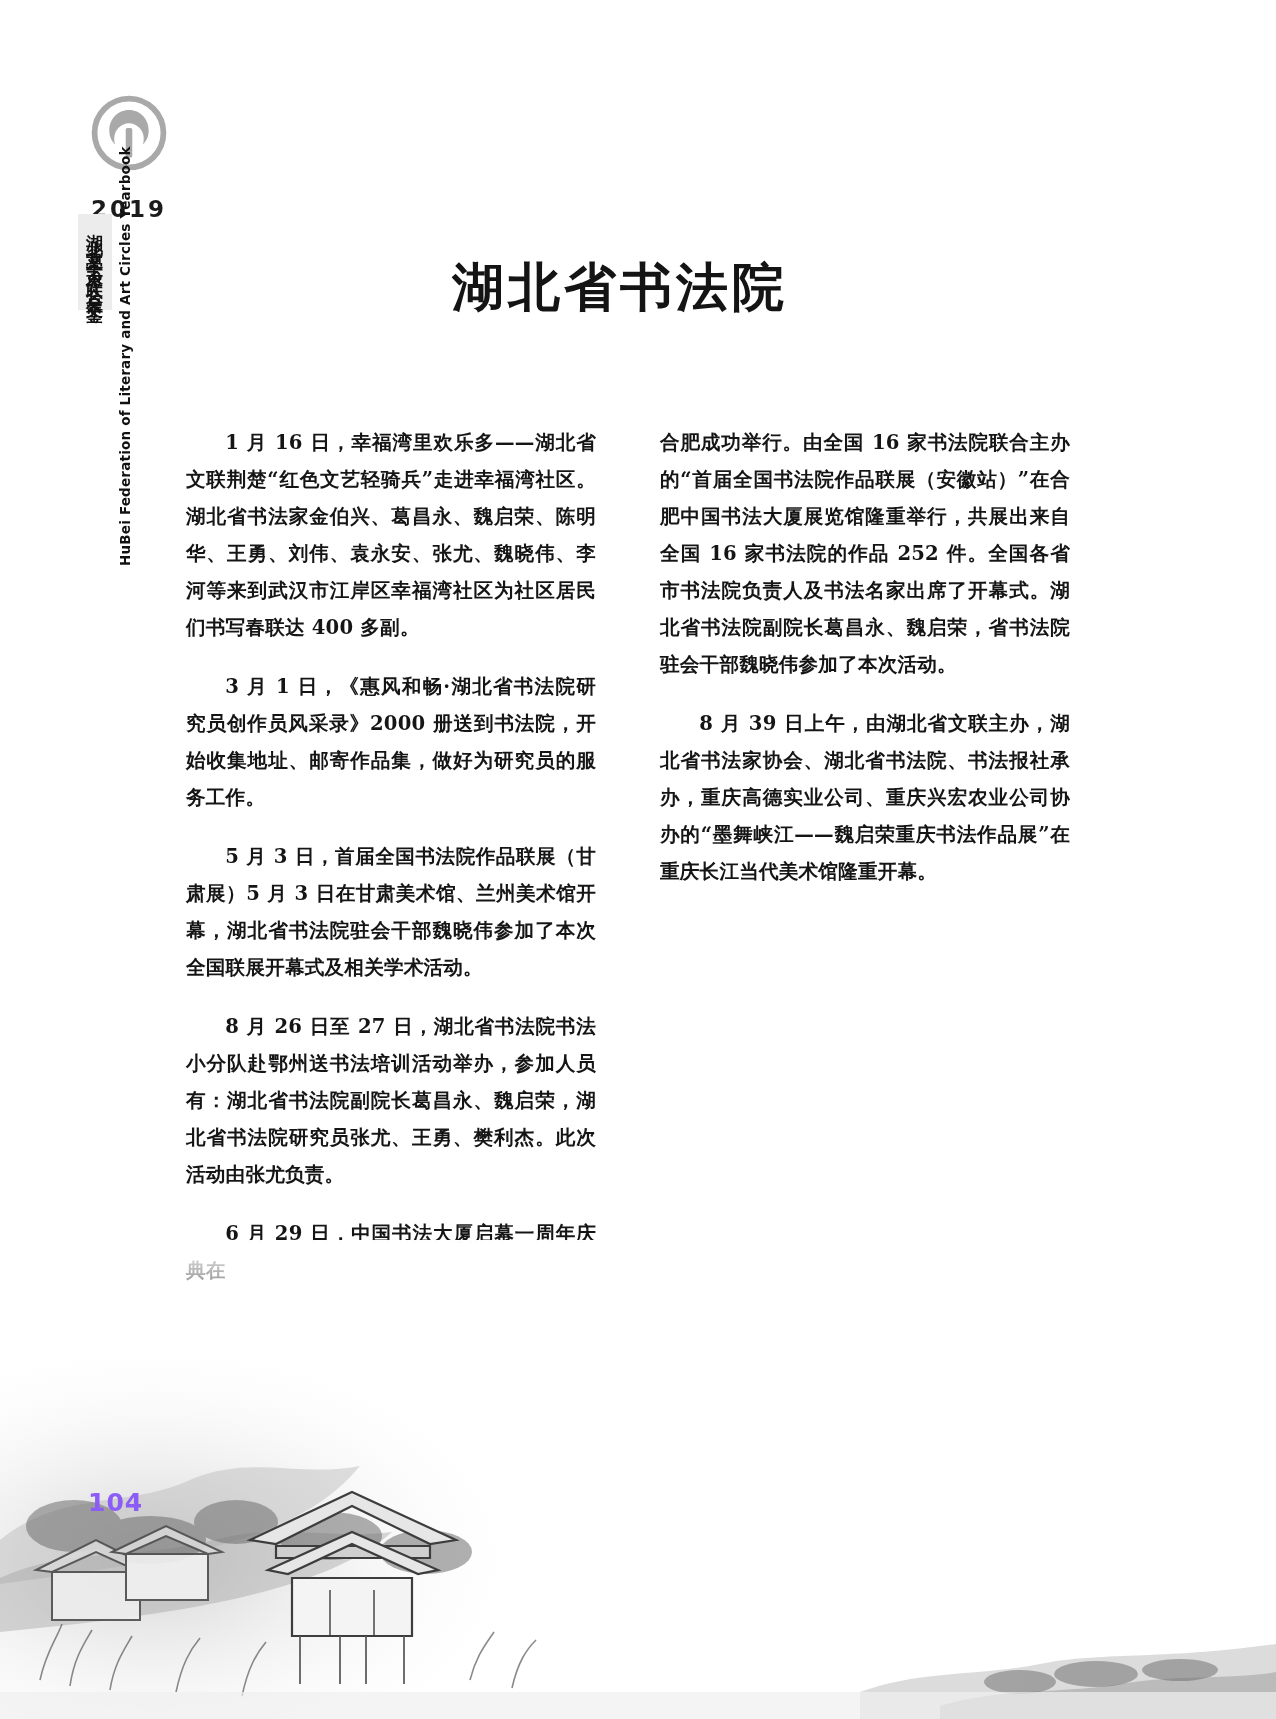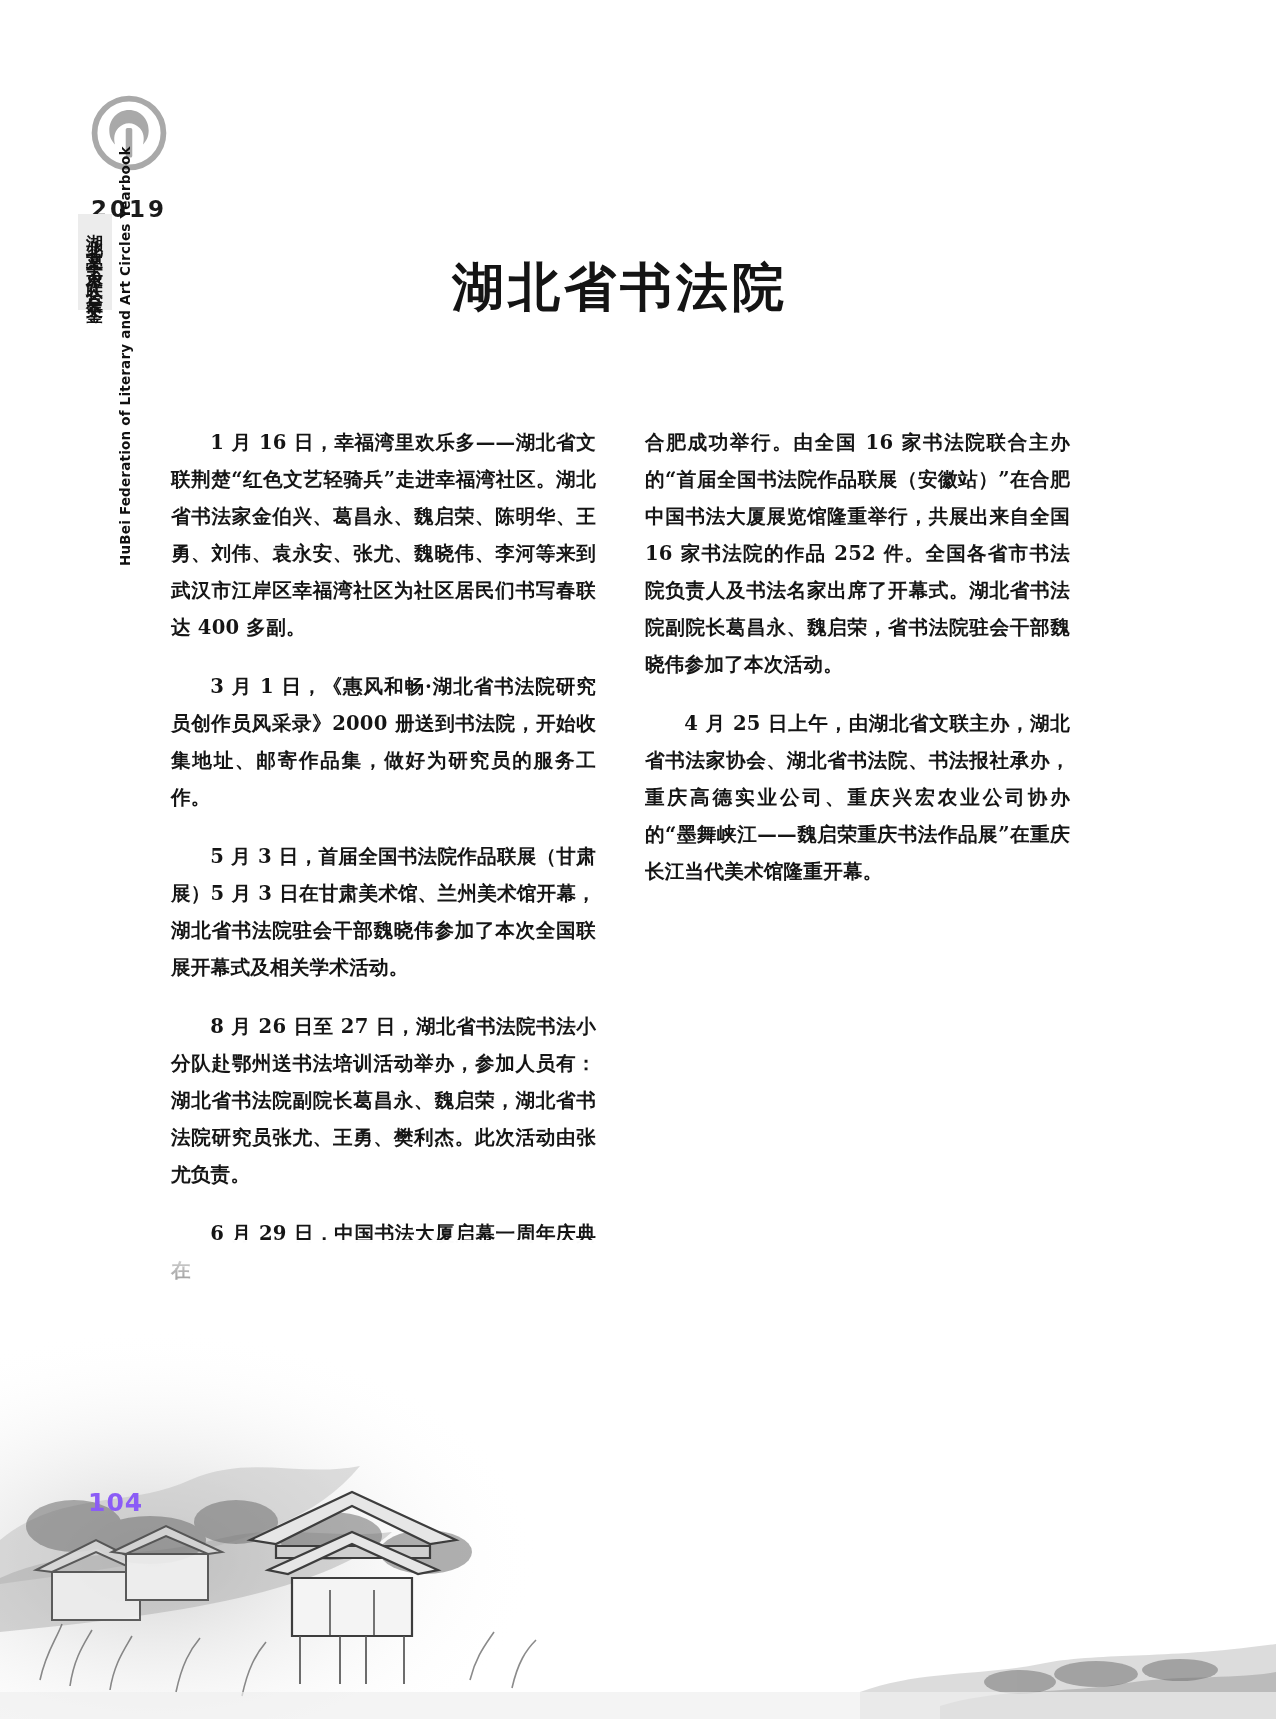--- a/index.html
+++ b/index.html
@@ -113,21 +113,21 @@
     width: 426px;
   }
   .para {
     font-family: "DejaVu Serif", "Liberation Serif", serif;
     font-weight: 700;
     font-size: 19.6px;
     line-height: 37px;
     text-align: justify;
     text-justify: inter-ideograph;
     text-indent: 2em;
-    margin: 0 0 22px 1px;
+    margin: 0 0 22px 16px;
     color: #151515;
     letter-spacing: 0.2px;
   }
 
   
   #folio {
     position: absolute;
     left: 88px;
     top: 1488px;
     font-family: "DejaVu Sans", sans-serif;
@@ -177,21 +177,21 @@
   <div id="columns">
     <div class="column">
       <p class="para">1 月 16 日，幸福湾里欢乐多——湖北省文联荆楚“红色文艺轻骑兵”走进幸福湾社区。湖北省书法家金伯兴、葛昌永、魏启荣、陈明华、王勇、刘伟、袁永安、张尤、魏晓伟、李河等来到武汉市江岸区幸福湾社区为社区居民们书写春联达 400 多副。</p>
       <p class="para">3 月 1 日，《惠风和畅·湖北省书法院研究员创作员风采录》2000 册送到书法院，开始收集地址、邮寄作品集，做好为研究员的服务工作。</p>
       <p class="para">5 月 3 日，首届全国书法院作品联展（甘肃展）5 月 3 日在甘肃美术馆、兰州美术馆开幕，湖北省书法院驻会干部魏晓伟参加了本次全国联展开幕式及相关学术活动。</p>
       <p class="para">8 月 26 日至 27 日，湖北省书法院书法小分队赴鄂州送书法培训活动举办，参加人员有：湖北省书法院副院长葛昌永、魏启荣，湖北省书法院研究员张尤、王勇、樊利杰。此次活动由张尤负责。</p>
       <p class="para">6 月 29 日，中国书法大厦启幕一周年庆典在</p>
     </div>
     <div class="column">
       <p class="para" style="text-indent:0;">合肥成功举行。由全国 16 家书法院联合主办的“首届全国书法院作品联展（安徽站）”在合肥中国书法大厦展览馆隆重举行，共展出来自全国 16 家书法院的作品 252 件。全国各省市书法院负责人及书法名家出席了开幕式。湖北省书法院副院长葛昌永、魏启荣，省书法院驻会干部魏晓伟参加了本次活动。</p>
-      <p class="para">4 月 25 日上午，由湖北省文联主办，湖北省书法家协会、湖北省书法院、书法报社承办，重庆高德实业公司、重庆兴宏农业公司协办的“墨舞峡江——魏启荣重庆书法作品展”在重庆长江当代美术馆隆重开幕。</p>
+      <p class="para">8 月 39 日上午，由湖北省文联主办，湖北省书法家协会、湖北省书法院、书法报社承办，重庆高德实业公司、重庆兴宏农业公司协办的“墨舞峡江——魏启荣重庆书法作品展”在重庆长江当代美术馆隆重开幕。</p>
     </div>
   </div>
 
   <div id="ink-wash" aria-hidden="true">
     <svg width="1276" height="479" viewBox="0 0 1276 479">
       <defs>
         <linearGradient id="fadeTop" x1="0" y1="0" x2="0" y2="1">
           <stop offset="0%" stop-color="#ffffff" stop-opacity="1"></stop>
           <stop offset="38%" stop-color="#ffffff" stop-opacity="0"></stop>
         </linearGradient>

